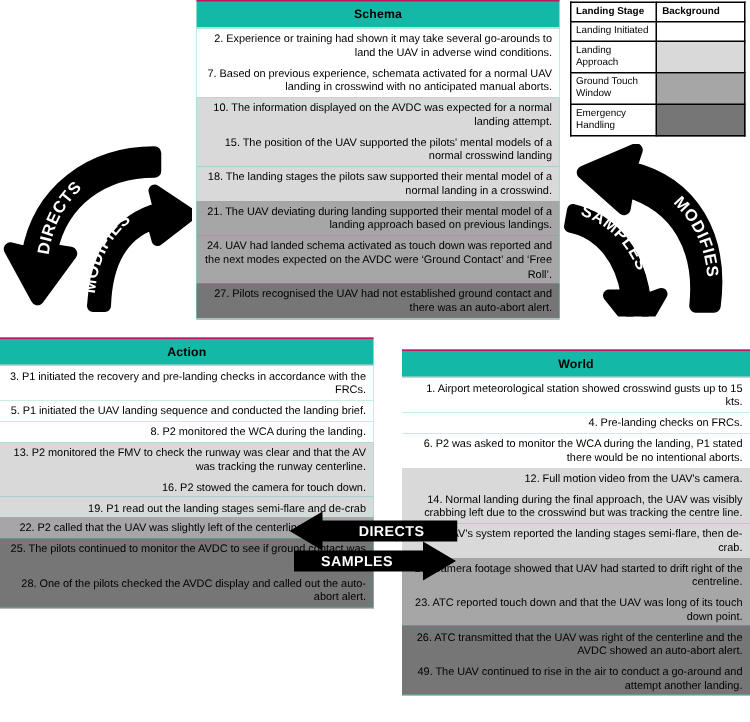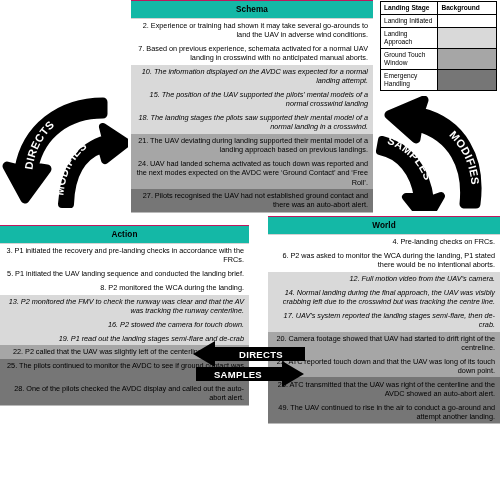--- a/index.html
+++ b/index.html
@@ -45,21 +45,21 @@
     box-sizing: border-box;
     font-size: 7.3px;
     line-height: 9.2px;
     padding: 2.2px 5px 2.4px 5px;
     text-align: right;
     word-spacing: -0.1px;
   }
 
   
   .bg-initiated { background: #ffffff; }
-  .bg-approach  { background: #d9d9d9; font-style: italic; }
+  .bg-approach  { background: #d9d9d9; }
   .bg-window    { background: #a6a6a6; }
   .bg-emergency { background: #767676; }
 
   
   #schema-panel {
     left: 131px;
     top: 0px;
     width: 242px;
   }
 
@@ -93,21 +93,21 @@
 
   
   #action-panel {
     left: 0px;
     top: 225px;
     width: 249px;
   }
   
   #world-panel {
     left: 268px;
-    top: 216px;
+    top: 233px;
     width: 232px;
   }
 
   
   .arrow-svg {
     position: absolute;
     pointer-events: none;
   }
   .arrow-label {
     fill: #ffffff;
@@ -185,20 +185,21 @@
         <div class="row bg-approach">19. P1 read out the landing stages semi-flare and de-crab</div>
         <div class="row bg-window">22. P2 called that the UAV was slightly left of the centerline (incorrectly).</div>
         <div class="row bg-emergency">25. The pilots continued to monitor the AVDC to see if ground contact was made.</div>
         <div class="row bg-emergency">28. One of the pilots checked the AVDC display and called out the auto-abort alert.</div>
       </div>
   </div>
 
   <div class="panel" id="world-panel">
     <div class="panel-title">World</div>
     <div class="rows" id="world-rows">
+        <div class="row bg-initiated">1. Airport meteorological station showed crosswind gusts up to 15 kts.</div>
         <div class="row bg-initiated">4. Pre-landing checks on FRCs.</div>
         <div class="row bg-initiated">6. P2 was asked to monitor the WCA during the landing, P1 stated there would be no intentional aborts.</div>
         <div class="row bg-approach">12. Full motion video from the UAV's camera.</div>
         <div class="row bg-approach">14. Normal landing during the final approach, the UAV was visibly crabbing left due to the crosswind but was tracking the centre line.</div>
         <div class="row bg-approach">17. UAV's system reported the landing stages semi-flare, then de-crab.</div>
         <div class="row bg-window">20. Camera footage showed that UAV had started to drift right of the centreline.</div>
         <div class="row bg-window">23. ATC reported touch down and that the UAV was long of its touch down point.</div>
         <div class="row bg-emergency">26. ATC transmitted that the UAV was right of the centerline and the AVDC showed an auto-abort alert.</div>
         <div class="row bg-emergency">49. The UAV continued to rise in the air to conduct a go-around and attempt another landing.</div>
       </div>

